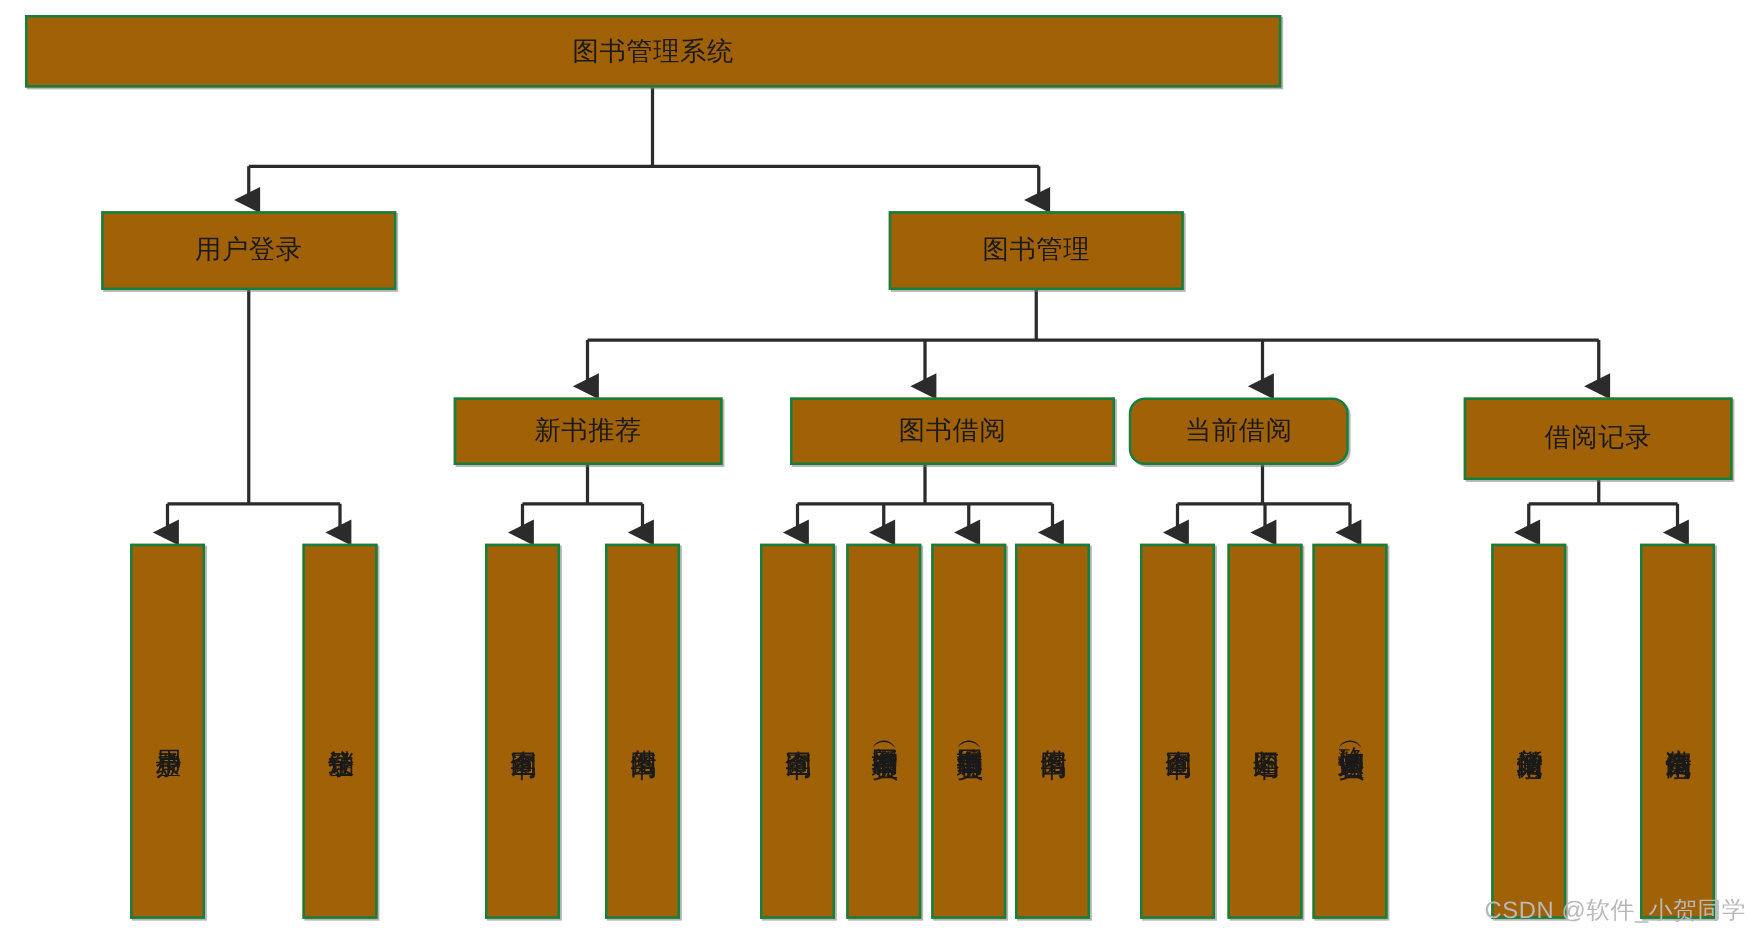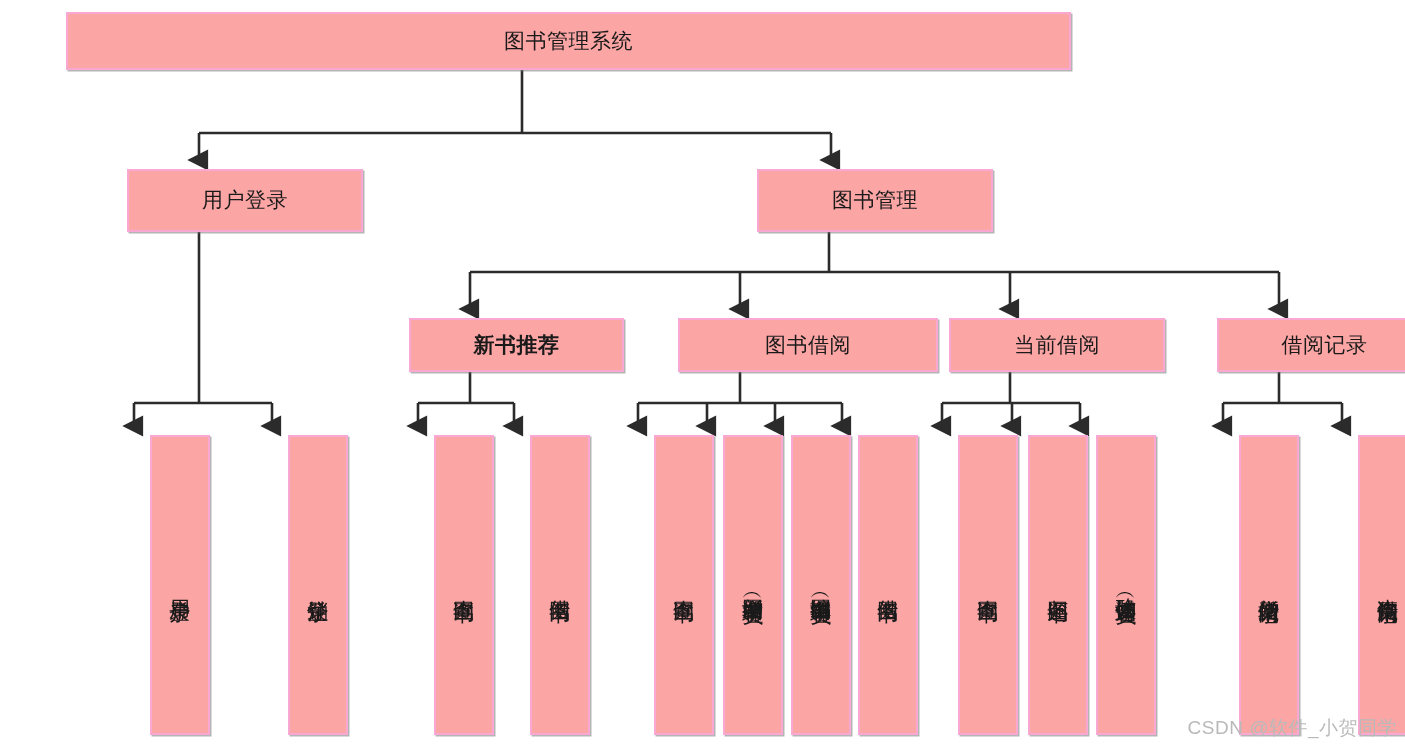--- a/index.html
+++ b/index.html
@@ -13,28 +13,27 @@
   #canvas {
     position: relative;
     width: 1405px;
     height: 747px;
     background: #ffffff;
     overflow: hidden;
   }
   .node {
     position: absolute;
     box-sizing: border-box;
-    border: 2px solid #f9a8d4;
-    background: #fca5a5;
+    border: 2px solid #15803d;
+    background: #a16207;
     display: flex;
     align-items: center;
     justify-content: center;
     color: #1a1a1a;
     box-shadow: 1.5px 1.5px 0 rgba(120,120,120,0.55);
-    margin-left: 46px;
   }
   .node.h {
     font-size: 21px;
     line-height: 1.25;
     letter-spacing: 0.5px;
   }
   .node.root {
     font-size: 21px;
     letter-spacing: 0.5px;
   }
@@ -132,30 +131,30 @@
     <span>图书管理系统</span>
   </div>
 
   <div class="node h" style="left:81px; top:169px; width:236px; height:63px;">
     <span>用户登录</span>
   </div>
   <div class="node h" style="left:711px; top:169px; width:236px; height:63px;">
     <span>图书管理</span>
   </div>
 
-  <div class="node h" style="left:363px; top:318px; width:215px; height:54px;font-weight:bold;">
+  <div class="node h" style="left:363px; top:318px; width:215px; height:54px;">
     <span>新书推荐</span>
   </div>
   <div class="node h" style="left:632px; top:318px; width:260px; height:54px;">
     <span>图书借阅</span>
   </div>
-  <div class="node h" style="left:903px; top:318px; width:216px; height:54px;">
+  <div class="node h" style="left:903px; top:318px; width:176px; height:54px;border-radius:13px;">
     <span>当前借阅</span>
   </div>
-  <div class="node h" style="left:1171px; top:318px; width:215px; height:54px;">
+  <div class="node h" style="left:1171px; top:318px; width:215px; height:66px;">
     <span>借阅记录</span>
   </div>
 
   <div class="node v" style="left:104px; top:435px; width:60px; height:300px;">
     <span>用户登录</span>
   </div>
   <div class="node v" style="left:242px; top:435px; width:60px; height:300px;">
     <span>注销登录</span>
   </div>
 

